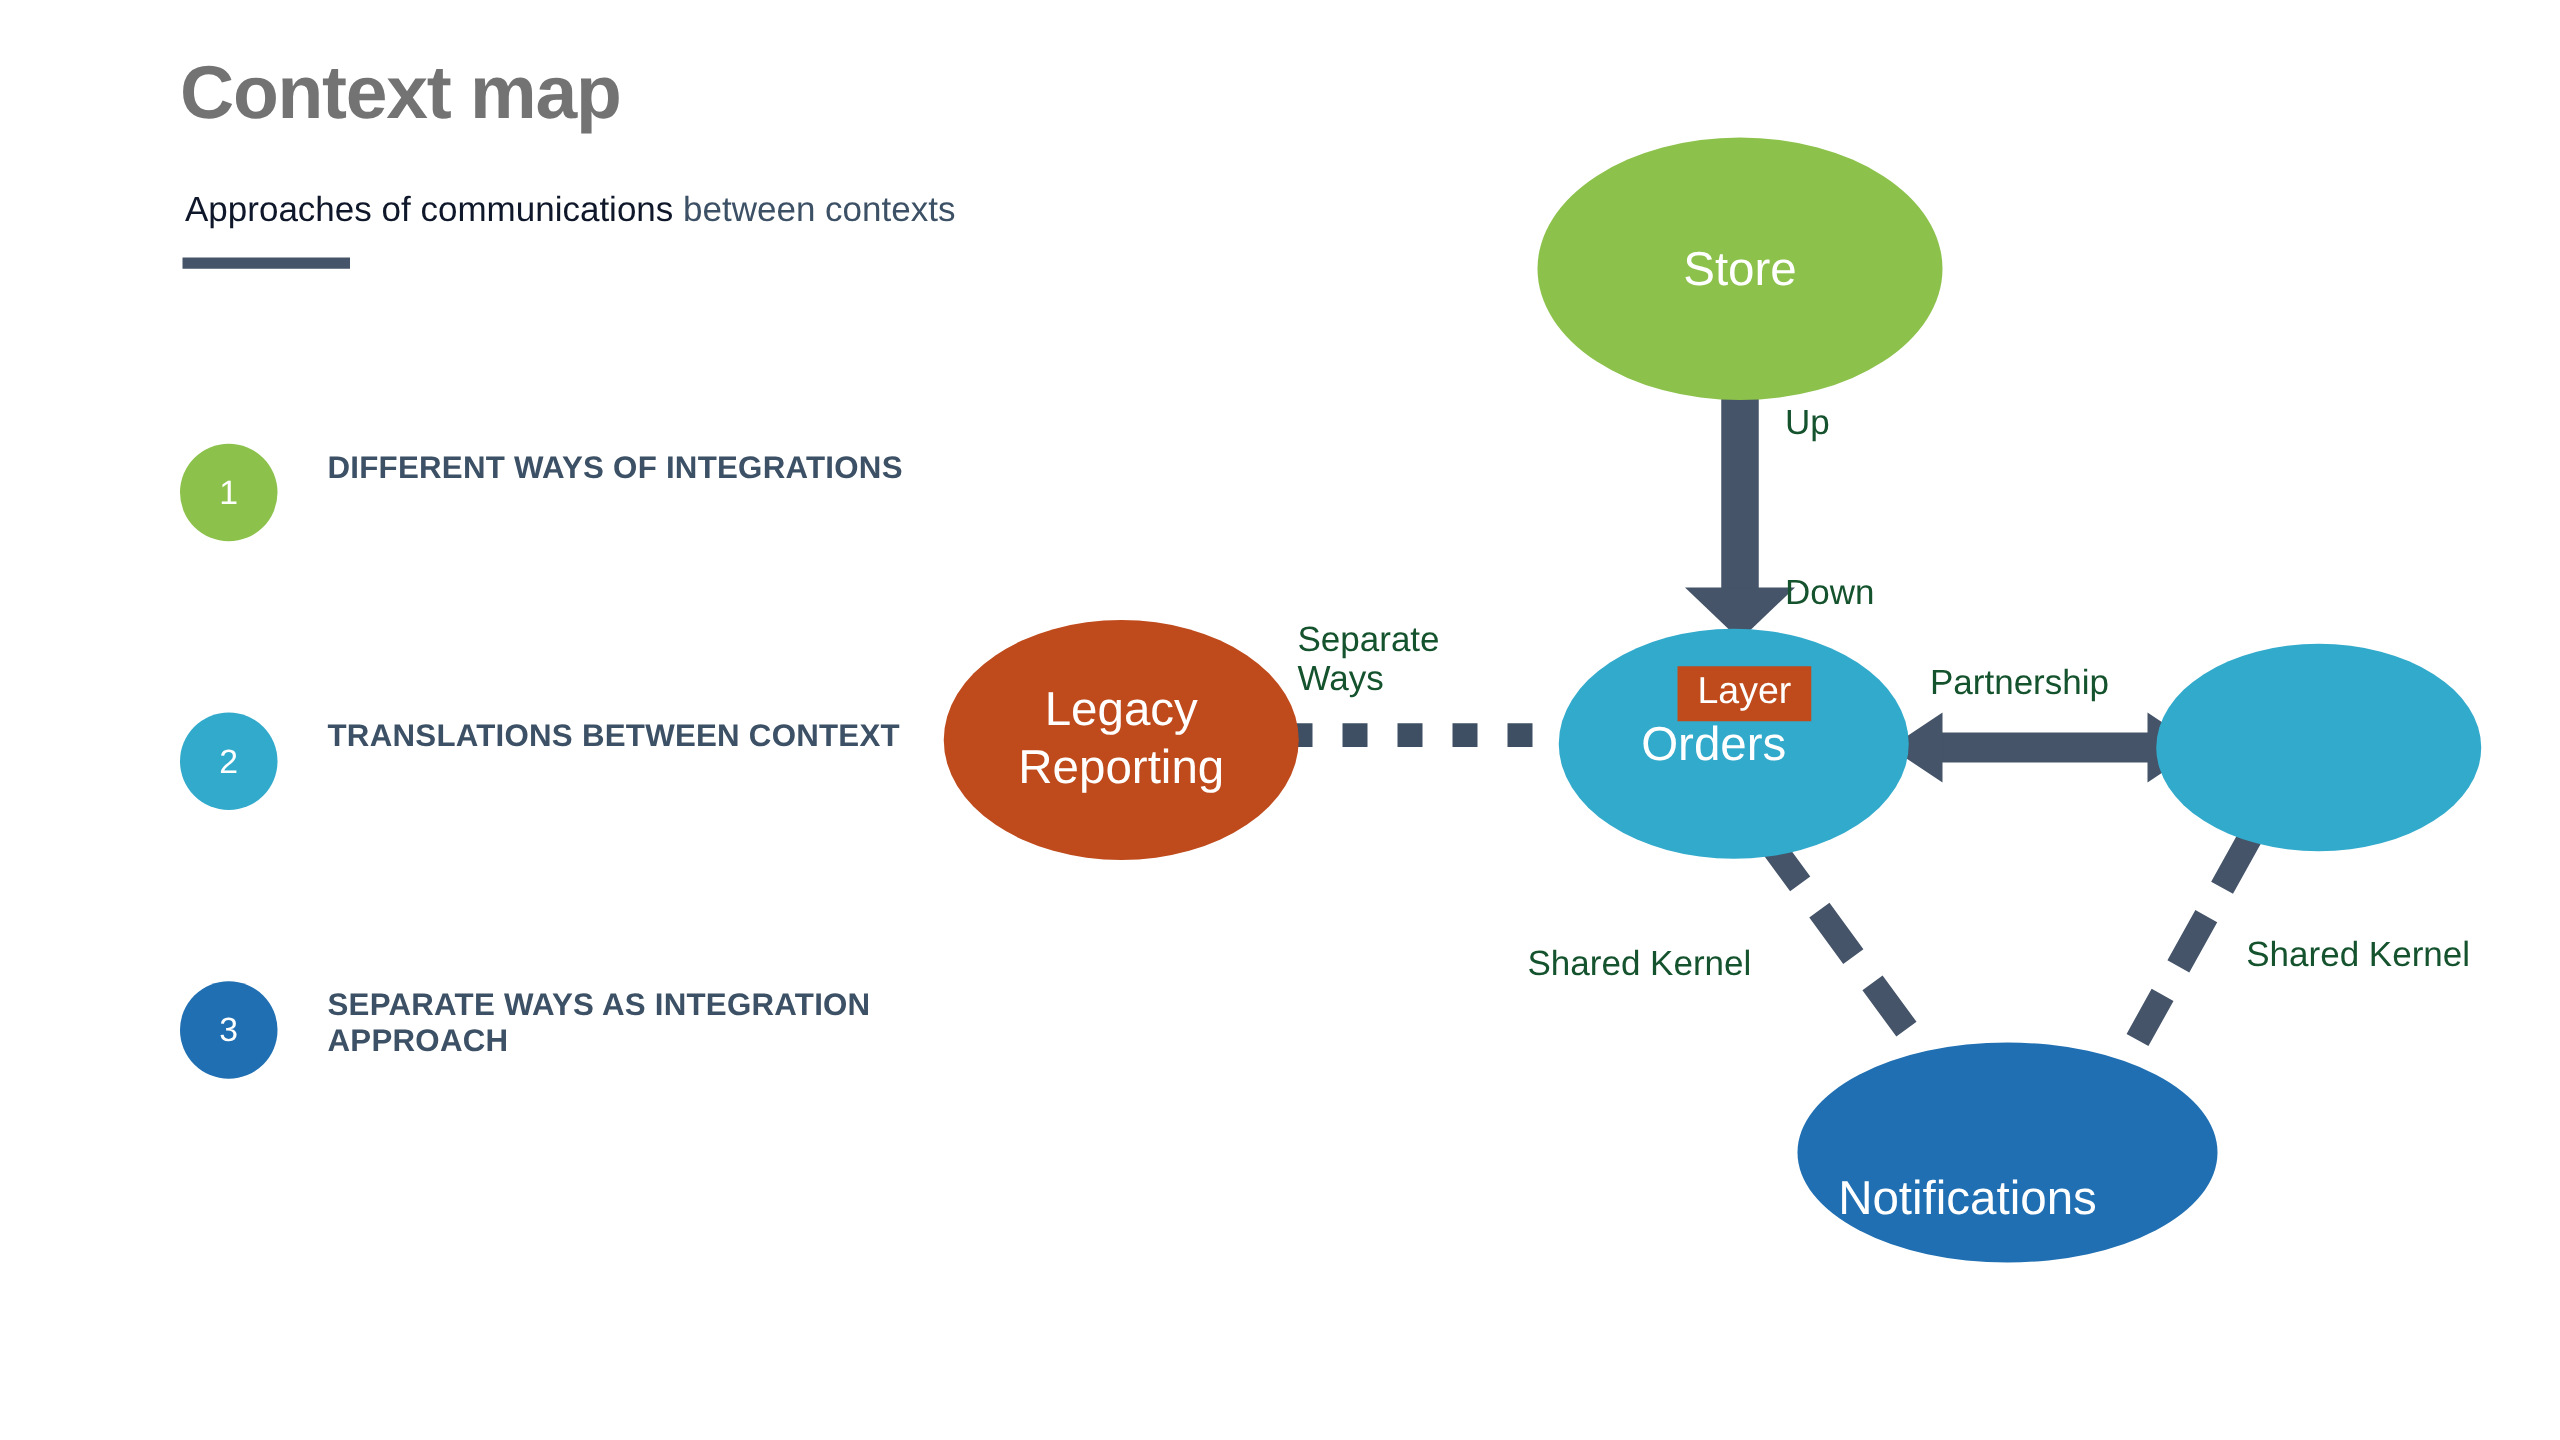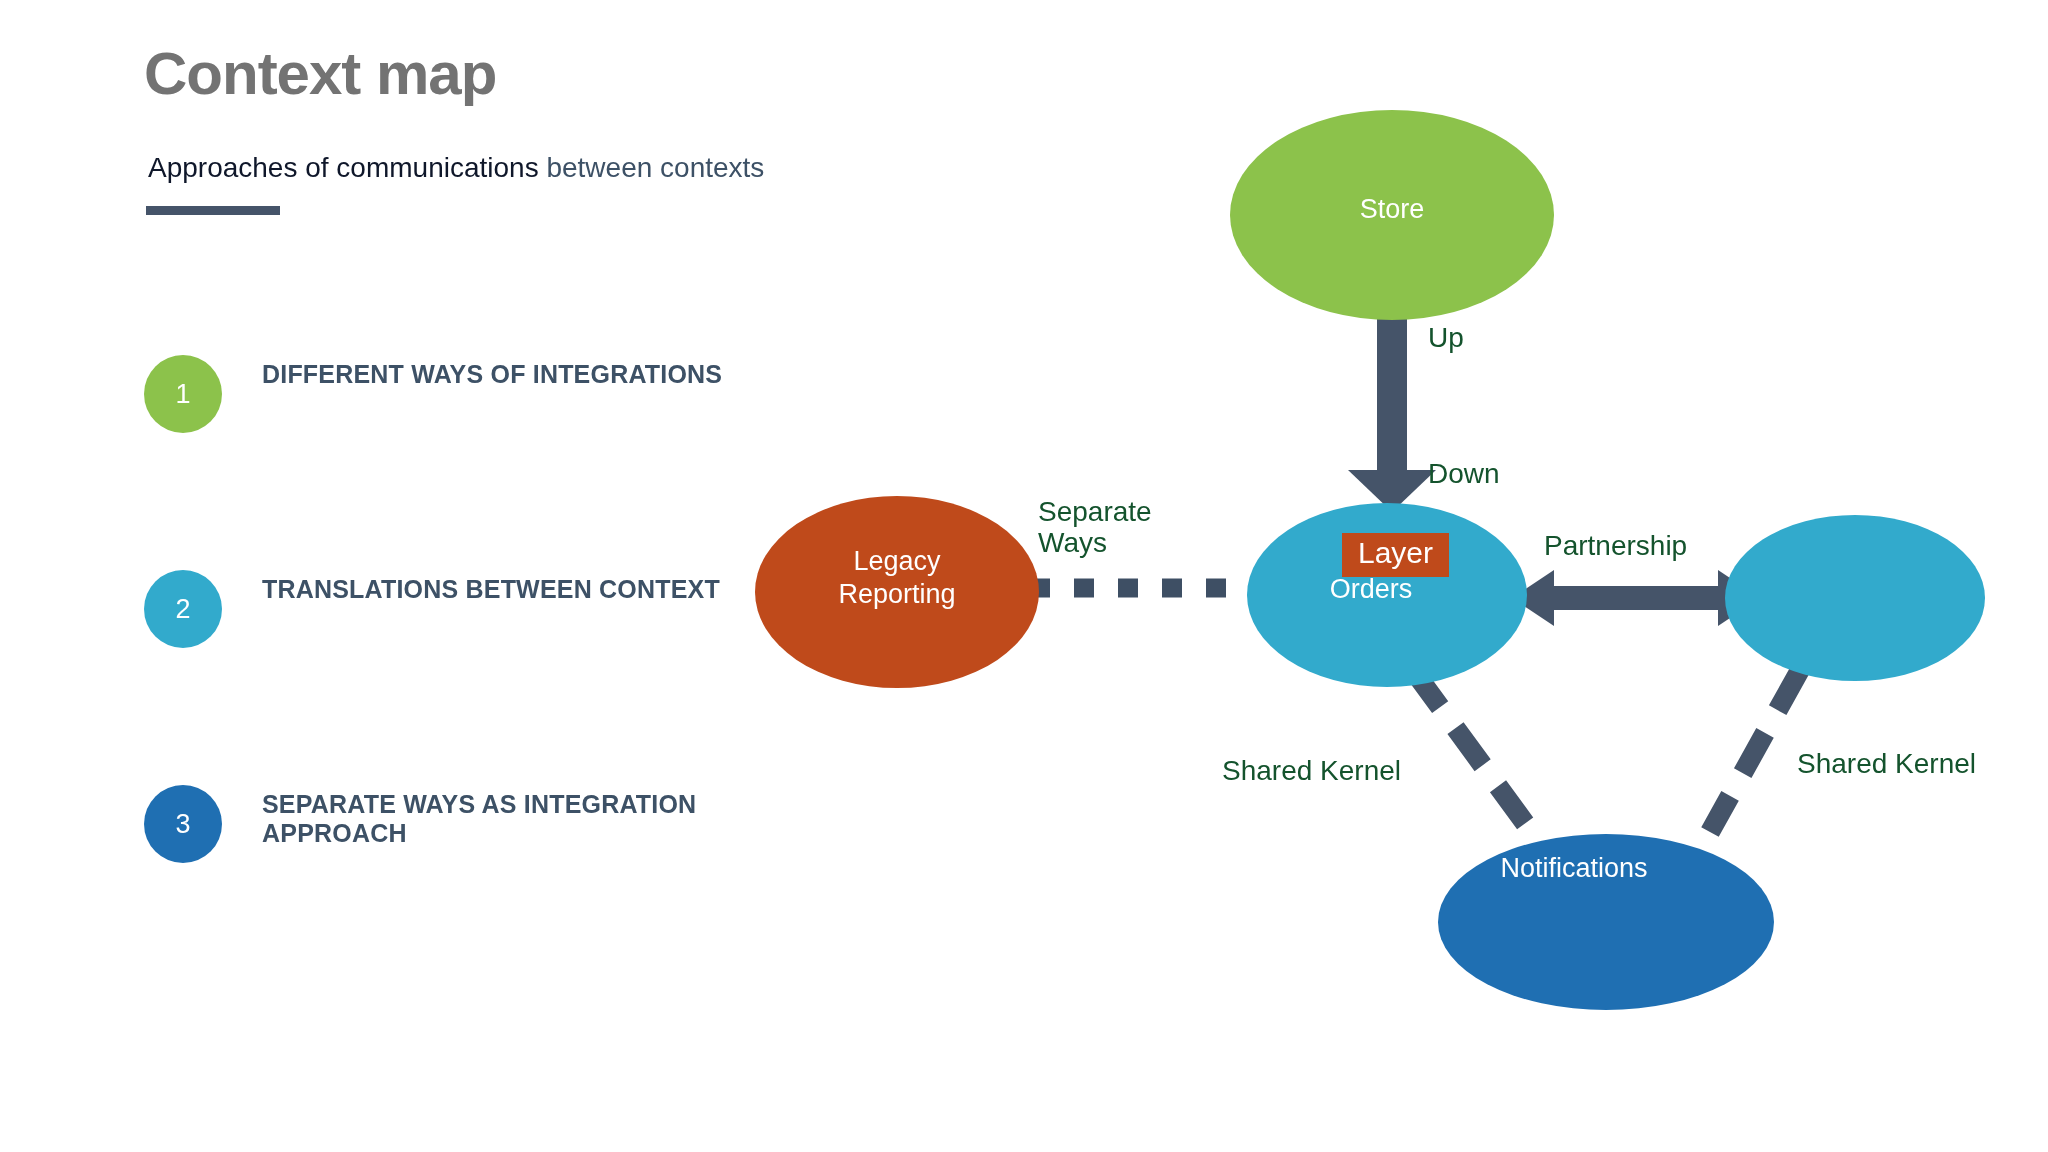--- a/index.html
+++ b/index.html
@@ -106,21 +106,21 @@
   .diagram svg {
     position: absolute;
     left: 0;
     top: 0;
     width: 2048px;
     height: 1152px;
   }
   .node-label {
     position: absolute;
     color: #ffffff;
-    font-size: 27px;
+    font-size: 38px;
     text-align: center;
     line-height: 1.22;
     white-space: pre-line;
     pointer-events: none;
   }
   .edge-label {
     position: absolute;
     color: #14532d;
     font-size: 28px;
     white-space: nowrap;
@@ -207,21 +207,21 @@
     </svg>
 
     <div class="node-label" style="left:1232px; top:193px; width:320px;">Store</div>
 
     <div class="node-label" style="left:757px; top:545px; width:280px;">Legacy
 Reporting</div>
 
     <div class="node-label" style="left:1247px; top:573px; width:248px;">Orders</div>
 
 
-    <div class="node-label" style="left:1438px; top:852px; width:272px;">Notifications</div>
+    <div class="node-label" style="left:1438px; top:936px; width:272px;">Notifications</div>
 
     <div class="layer-chip" style="left:1342px; top:505px;margin-top:28px;">Layer</div>
 
     <div class="edge-label" style="left:1428px; top:322px;">Up</div>
 
     <div class="edge-label" style="left:1428px; top:458px;">Down</div>
 
     <div class="edge-label" style="left:1038px; top:496px; width:160px; white-space:normal; line-height:1.12;">Separate Ways</div>
 
     <div class="edge-label" style="left:1544px; top:530px;">Partnership</div>

